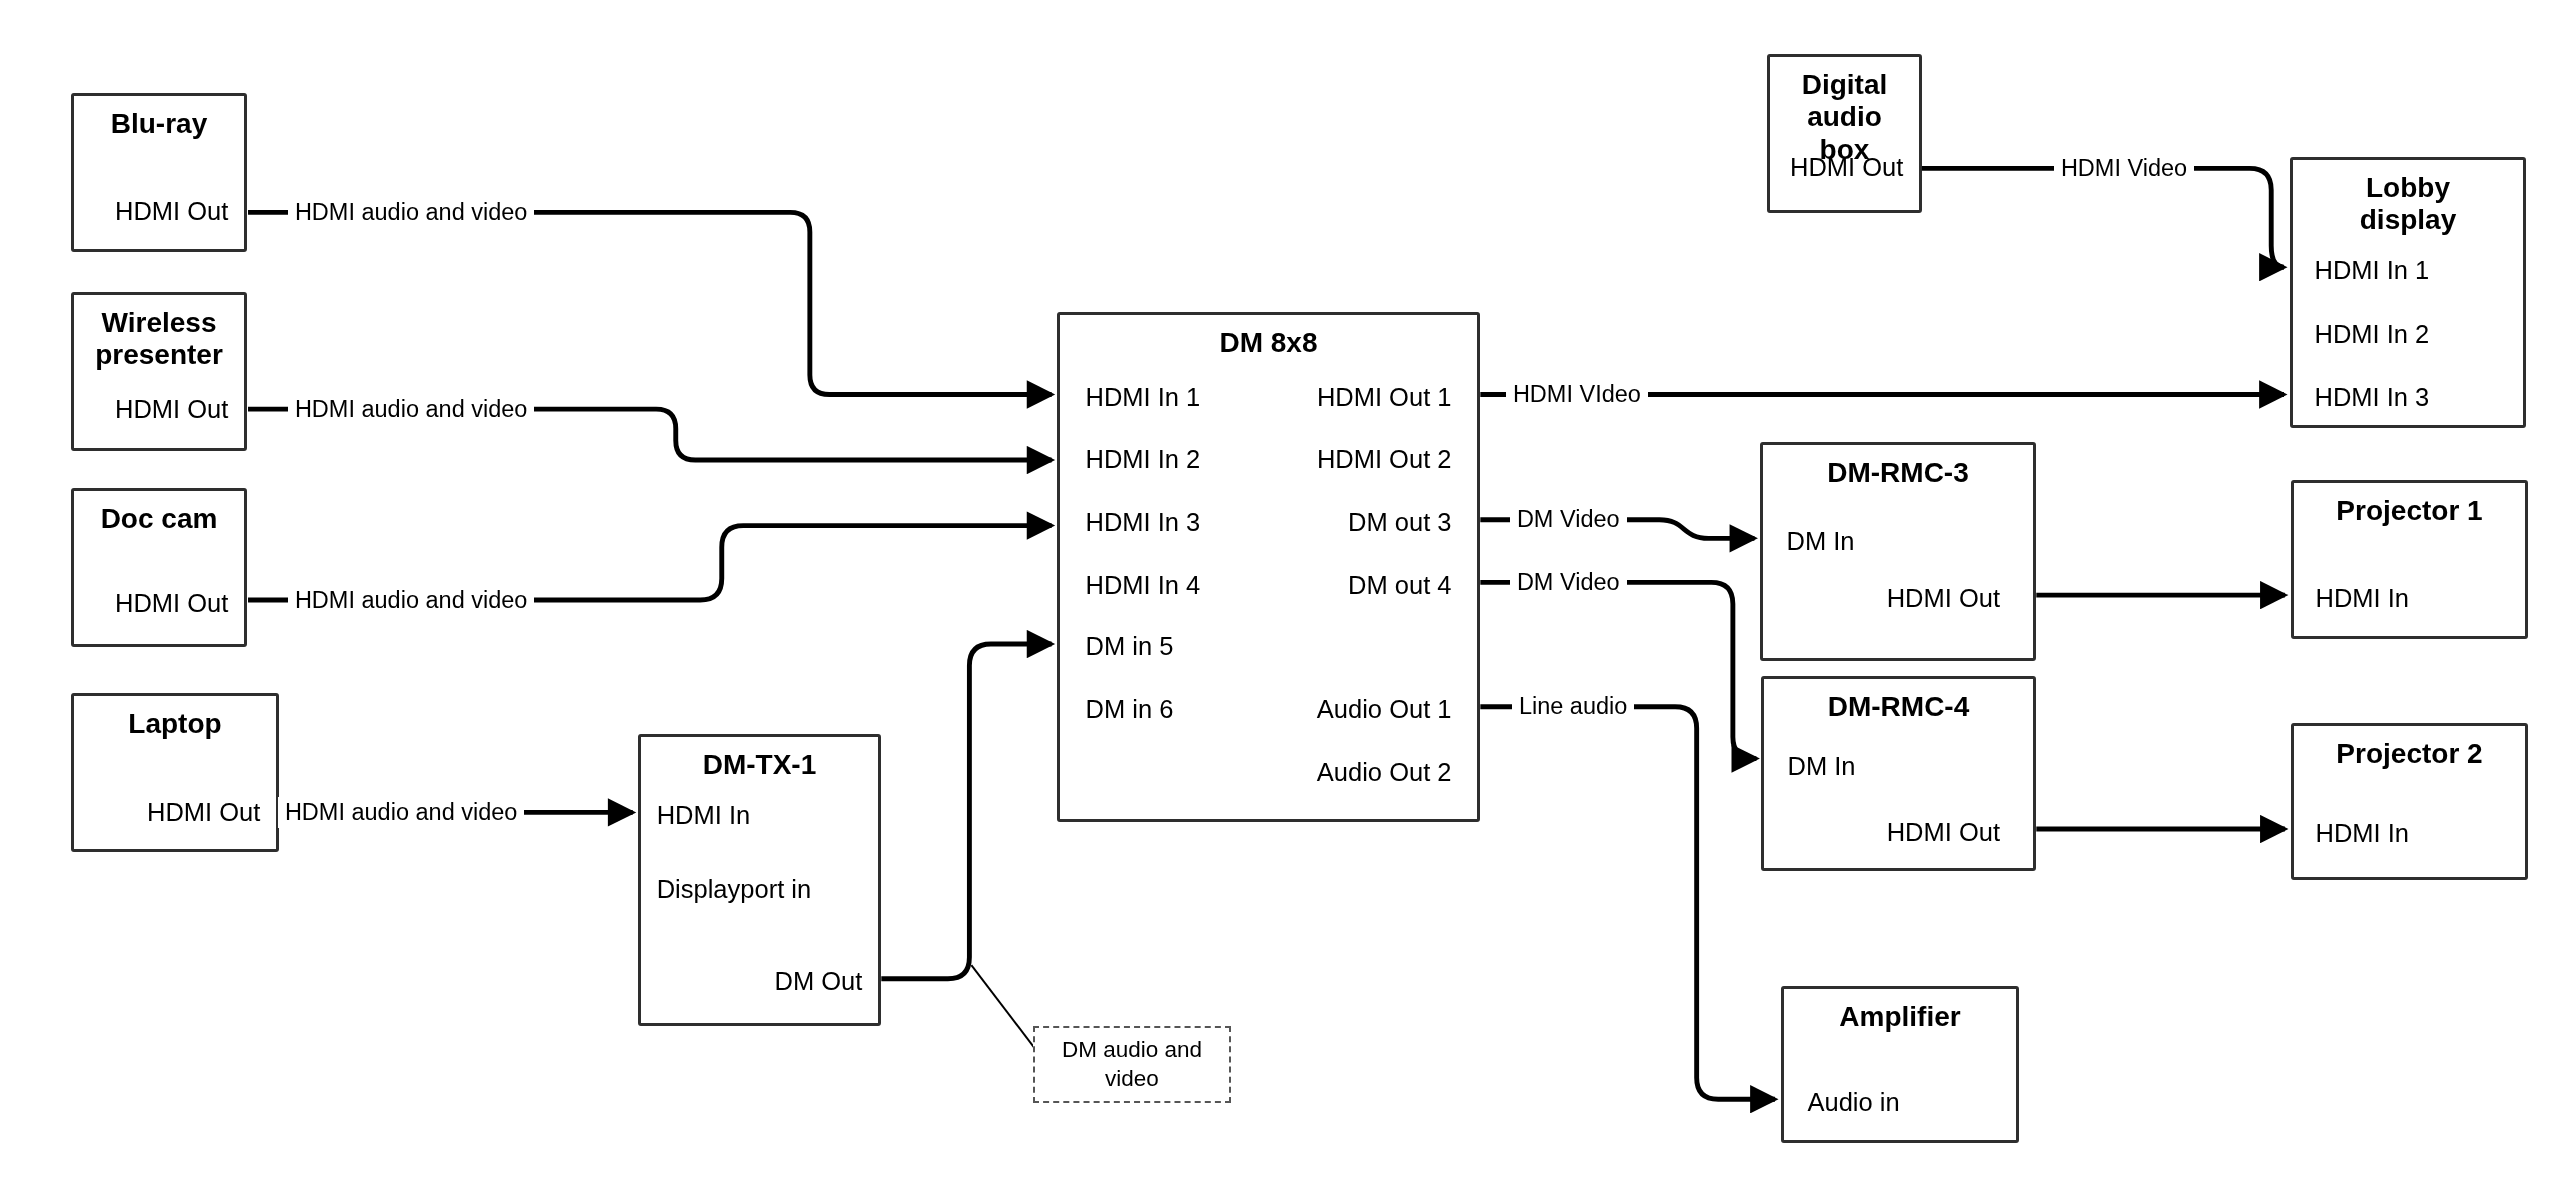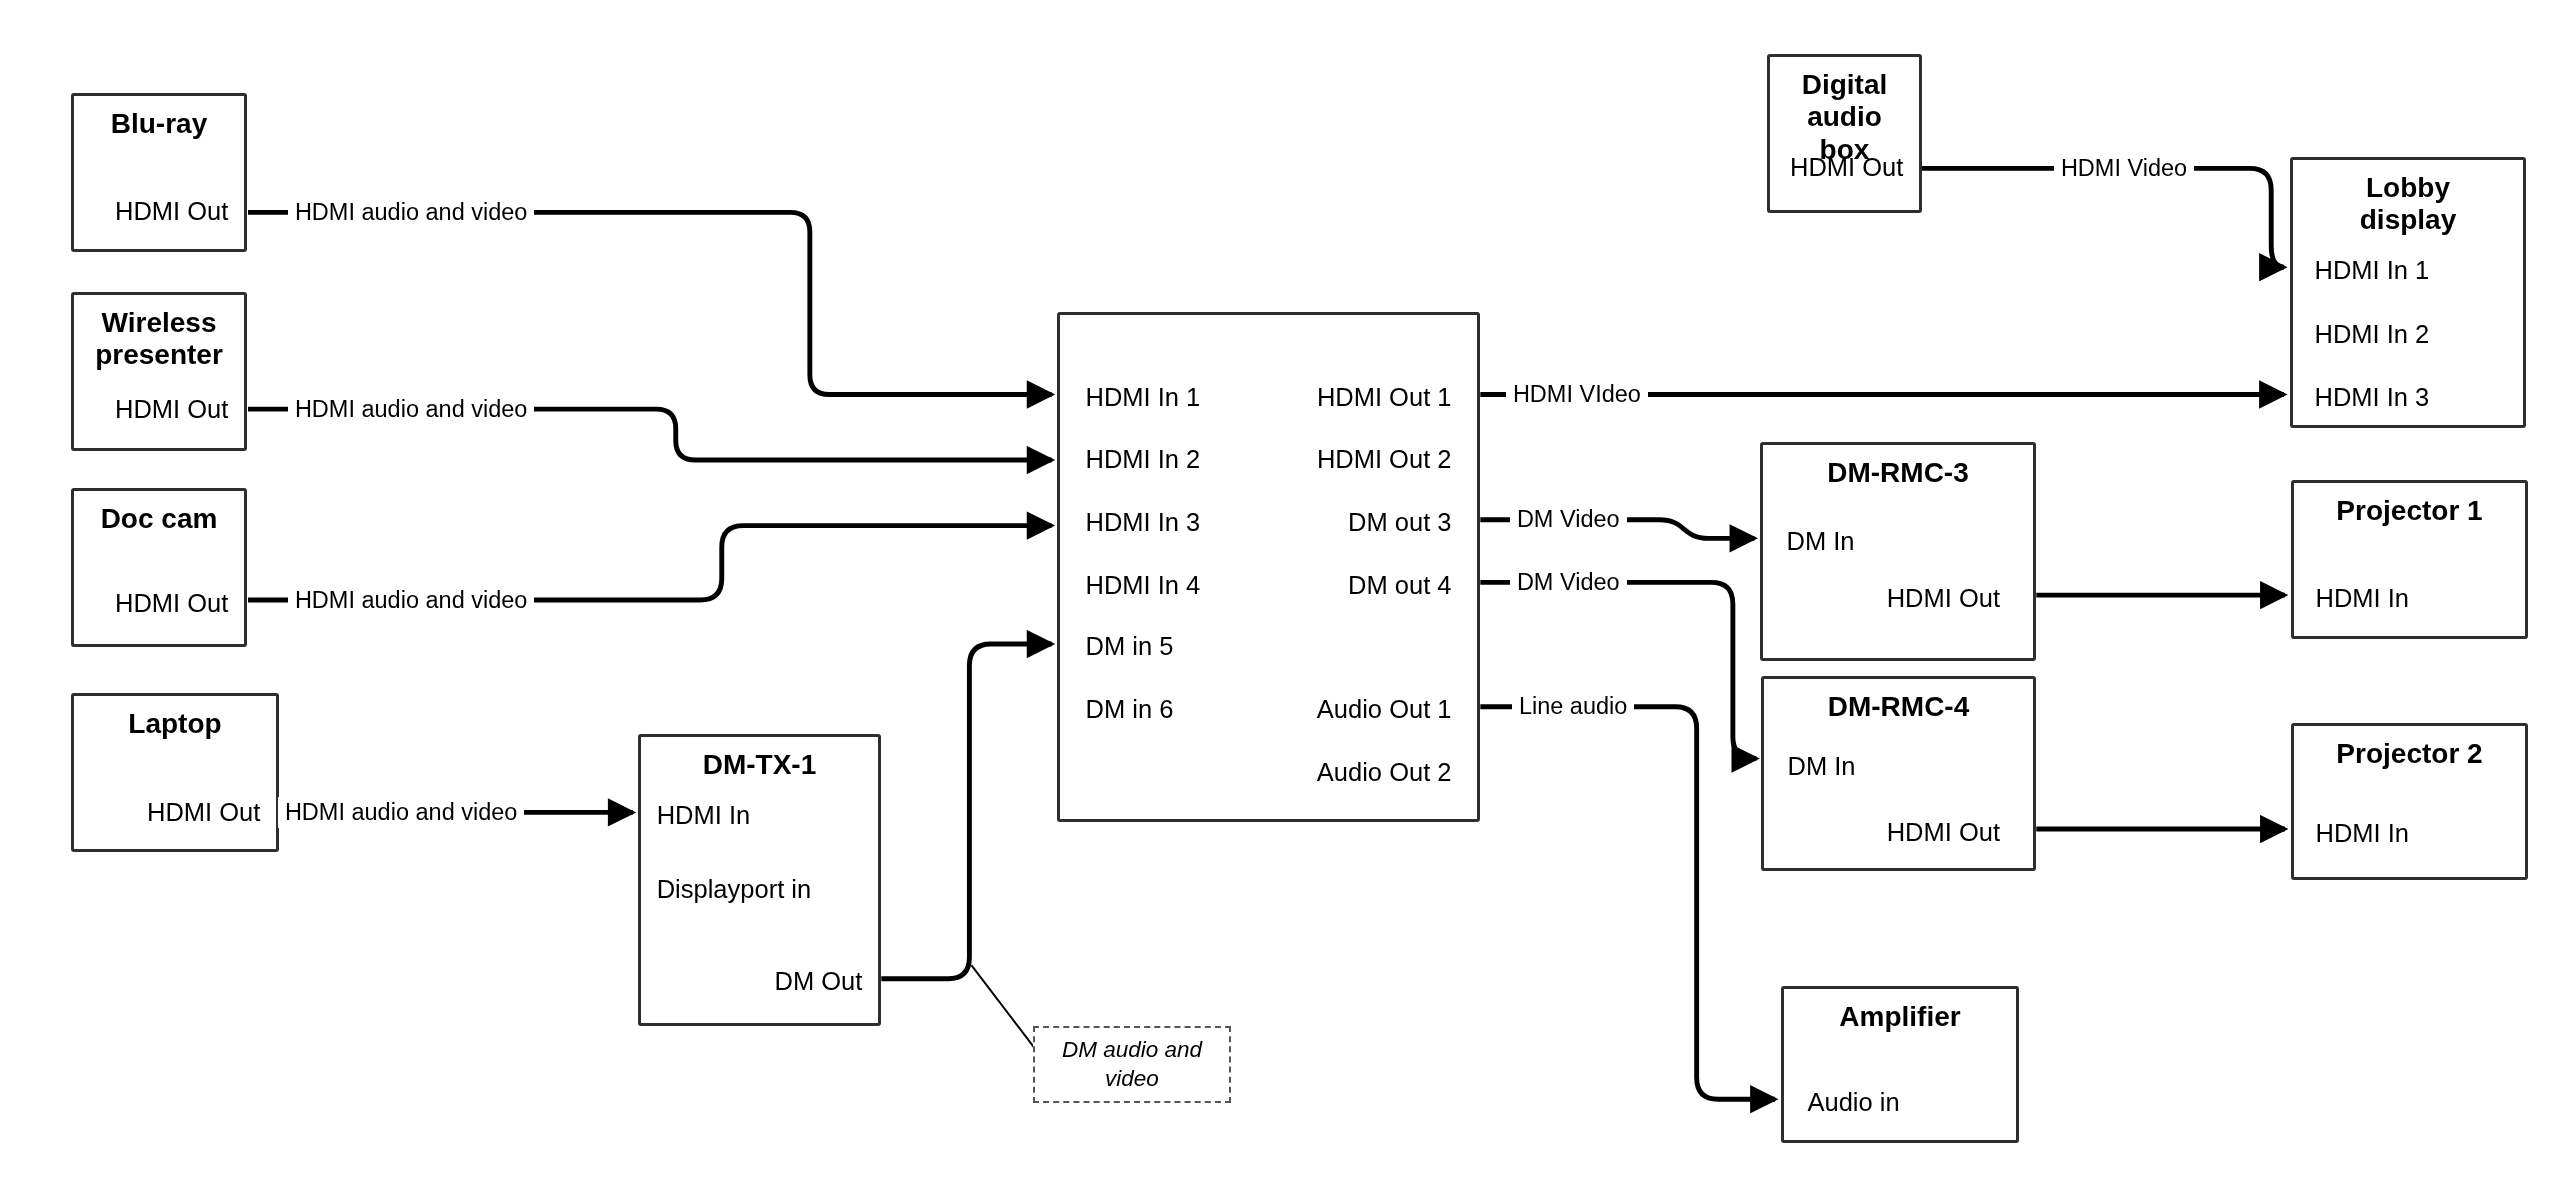--- a/index.html
+++ b/index.html
@@ -8,21 +8,21 @@
   .diagram{position:relative;width:2576px;height:1201px;background:#fff;}
   svg.wires{position:absolute;left:0;top:0;width:2576px;height:1201px;}
   .box{position:absolute;background:#fff;border:3.9px solid #2e2e2e;border-radius:2.9px;box-sizing:border-box;}
   .title{padding-top:11.7px;text-align:center;font-weight:bold;font-size:28px;line-height:1.16;}
   .title .tw{display:block;margin:0 auto;}
   .port{position:absolute;left:15.7px;right:15.7px;line-height:29px;font-size:25.5px;white-space:nowrap;}
   .pl{text-align:left;}
   .pr{text-align:right;}
   .wlabel{position:absolute;background:#fff;padding:0 6.9px;font-size:23.5px;line-height:31px;white-space:nowrap;}
   .note{position:absolute;border:2px dashed #555;box-sizing:border-box;display:flex;align-items:center;
-        justify-content:center;text-align:center;font-size:22.5px;line-height:1.25;padding:5.9px;background:#fff;font-style:italic;}
+        justify-content:center;text-align:center;font-size:22.5px;line-height:1.25;padding:5.9px;background:#fff;}
 </style>
 </head>
 <body>
 
 <div class="diagram">
 
   <svg class="wires" viewBox="0 0 2631 1227">
     <defs>
       <marker id="arw" viewBox="0 0 12 12" refX="10.5" refY="6" markerWidth="7" markerHeight="5.8" orient="auto">
         <path d="M0 0 L12 6 L0 12 Z" fill="#000"></path>
@@ -68,20 +68,21 @@
   </div>
 
   <div class="box" style="left:638px;top:734px;width:243px;height:292px">
     <div class="title">DM-TX-1</div>
     <span class="port pl" style="top:64px">HDMI In</span>
     <span class="port pl" style="top:138px">Displayport in</span>
     <span class="port pr" style="top:230px">DM Out</span>
   </div>
 
   <div class="box" style="left:1057px;top:312px;width:423px;height:510px">
+    <div class="title">DM 8x8</div>
     <span class="port pl" style="top:68px;left:25.5px">HDMI In 1</span>
     <span class="port pl" style="top:130px;left:25.5px">HDMI In 2</span>
     <span class="port pl" style="top:193px;left:25.5px">HDMI In 3</span>
     <span class="port pl" style="top:256px;left:25.5px">HDMI In 4</span>
     <span class="port pl" style="top:317px;left:25.5px">DM in 5</span>
     <span class="port pl" style="top:380px;left:25.5px">DM in 6</span>
     <span class="port pr" style="top:68px;right:25.5px">HDMI Out 1</span>
     <span class="port pr" style="top:130px;right:25.5px">HDMI Out 2</span>
     <span class="port pr" style="top:193px;right:25.5px">DM out 3</span>
     <span class="port pr" style="top:256px;right:25.5px">DM out 4</span>

